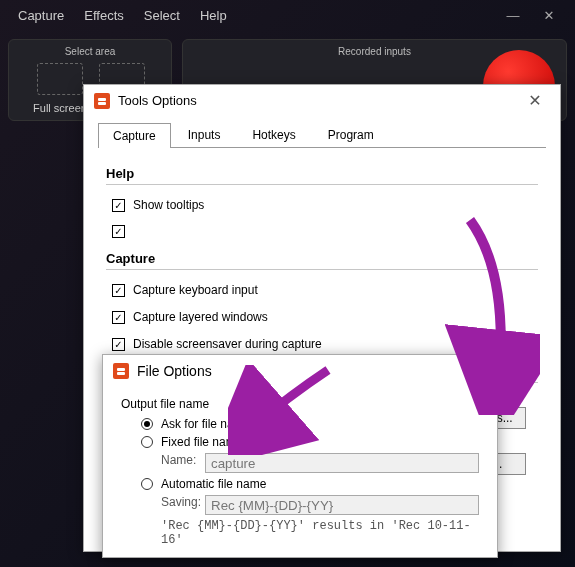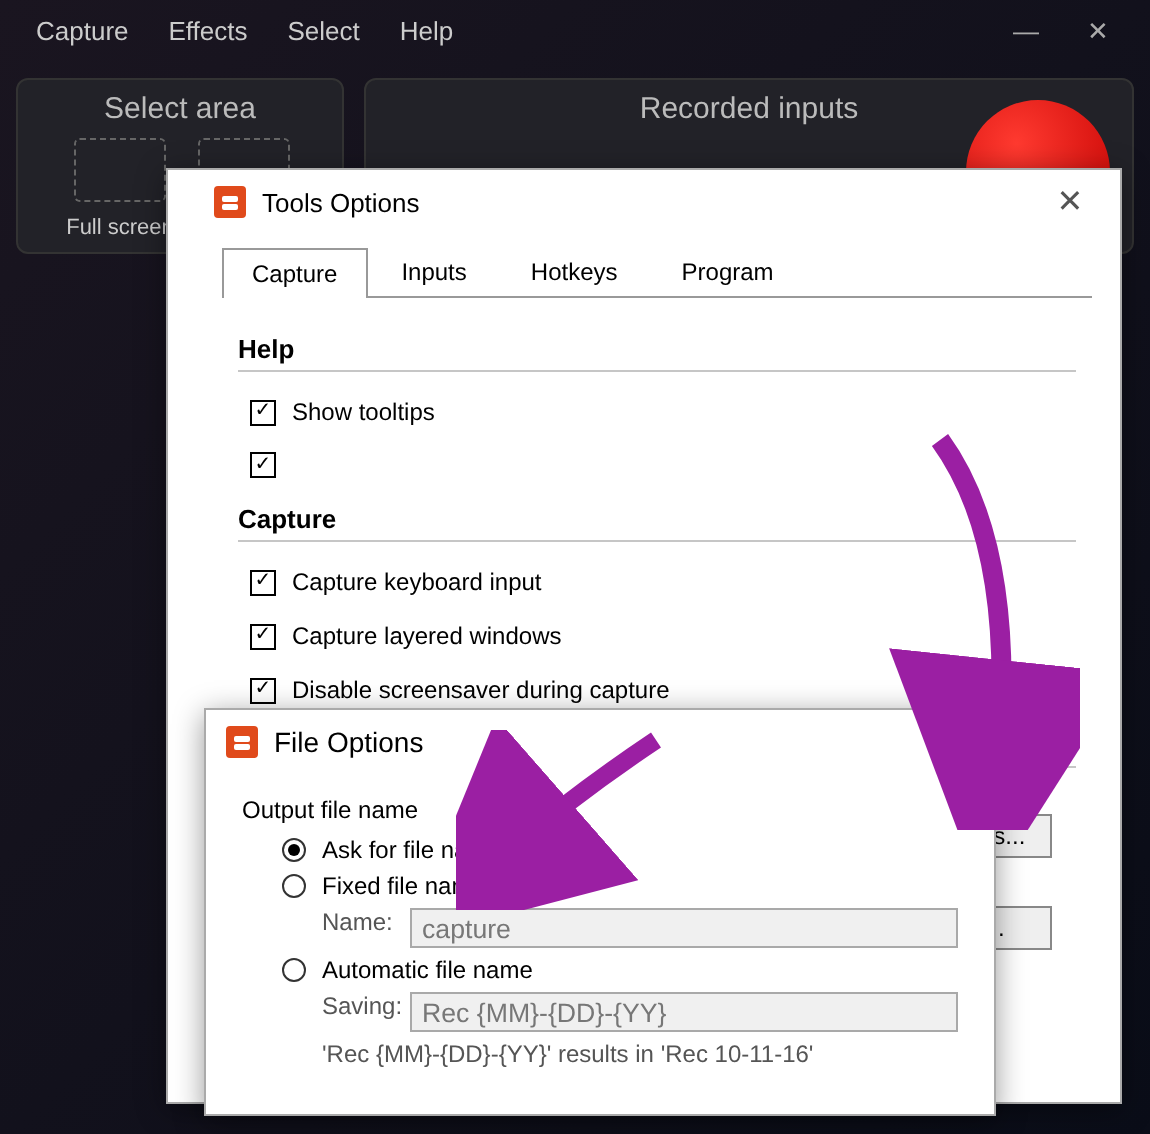--- a/index.html
+++ b/index.html
@@ -32,21 +32,21 @@
 .panel {
   background: #222228;
   border: 1px solid #333;
   border-radius: 6px;
   padding: 6px 10px;
   color: #ddd;
   text-align: center;
 }
 .panel.select { width: 164px; }
 .panel.inputs { flex: 1; }
-.panel .hdr { font-size: 15px; color: #bbb; margin-bottom: 4px; }
+.panel .hdr { font-size: 10px; color: #bbb; margin-bottom: 4px; }
 .iconrow { display: flex; justify-content: center; gap: 10px; }
 .tool-icon {
   width: 46px; height: 32px;
   border: 1px dashed #666;
   border-radius: 3px;
   margin: 2px;
   display: inline-block;
 }
 .tool-label { font-size: 11px; color: #ccc; margin-top: 2px; }
 .record-circle {
@@ -59,21 +59,21 @@
 
 
 .dialog {
   position: absolute;
   background: #fff;
   border: 1px solid #aaa;
   box-shadow: 0 3px 14px rgba(0,0,0,.4);
 }
 .dialog.opt {
   left: 83px; top: 84px;
-  width: 478px; height: 468px; padding-left: 13px;
+  width: 478px; height: 468px;
 }
 .titlebar {
   display: flex; align-items: center;
   padding: 6px 10px;
   font-size: 13px;
 }
 .titlebar .app-icon {
   width: 16px; height: 16px;
   background: #e04a1b;
   border-radius: 2px;
@@ -115,21 +115,21 @@
 }
 
 .content { padding: 14px 22px; }
 .section-h {
   font-weight: 600;
   font-size: 13px;
   margin: 4px 0 2px;
 }
 .hr { border-top: 1px solid #c6c6c6; margin: 3px 0 8px; }
 .row {
-  display: flex; align-items: center;
+  display: flex; align-items: flex-end;
   margin: 13px 0;
 }
 .cb {
   width: 13px; height: 13px;
   border: 1px solid #000;
   display: inline-flex; align-items: center; justify-content: center;
   margin: 0 8px 0 6px;
   font-size: 10px;
   line-height: 1;
 }
@@ -184,21 +184,21 @@
 }
 .field-lbl { width: 44px; color: #555; }
 .txt {
   flex: 1;
   border: 1px solid #a9a9a9;
   background: #f0f0f0;
   color: #777;
   padding: 2px 5px;
   height: 20px;
 }
-.hint { margin-left: 40px; color: #555; }
+.hint { margin-left: 40px; color: #555; font-family: Liberation Mono, monospace; }
 
 
 .arrow-svg { position: absolute; pointer-events: none; z-index: 30; }
 </style>
 </head>
 <body>
 
 <div class="appbar">
   <div class="menu-item">Capture</div>
   <div class="menu-item">Effects</div>

